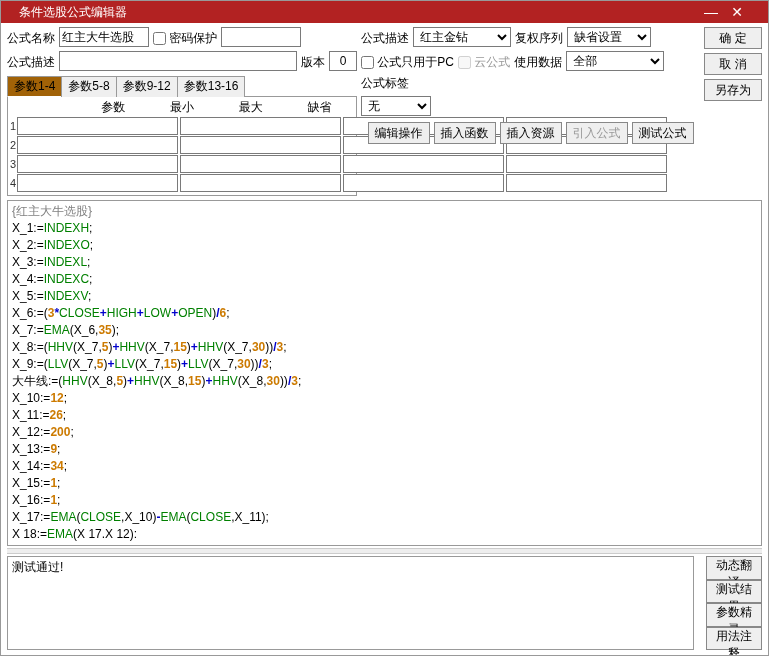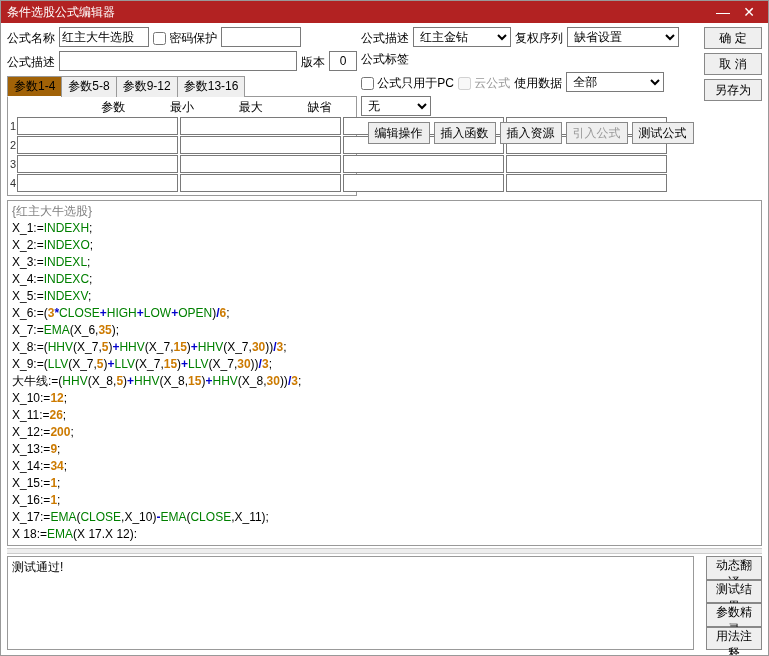--- a/index.html
+++ b/index.html
@@ -1,17 +1,17 @@
 <!DOCTYPE html>
 <html><head>
 <meta charset="utf-8">
 <style>
 *{box-sizing:border-box;margin:0;padding:0;font-family:"Microsoft YaHei","SimSun",sans-serif;font-size:12px}
 body{background:#fff;width:769px;height:656px;overflow:hidden;border:1px solid #999}
-.titlebar{background:#b22222;height:22px;display:flex;align-items:center;color:#fff;padding:0 6px}
+.titlebar{background:#b22222;height:22px;display:flex;align-items:center;color:#fff;padding:0 18px}
 .titlebar .title{flex:1}
 .titlebar .win-btn{width:26px;text-align:center;cursor:pointer;font-size:14px}
 .form-area{padding:4px 6px 2px 6px;display:flex;gap:4px}
 .left-col{width:350px}
 .mid-col{flex:1}
 .btn-col{width:58px;display:flex;flex-direction:column;gap:4px}
 .row{display:flex;align-items:flex-end;margin-bottom:4px;gap:4px}
 .lbl{white-space:nowrap}
 input[type=text],select{border:1px solid #7a7a7a;height:20px;padding:0 2px;font-size:12px;background:#fff}
 input[type=checkbox]{vertical-align:middle}
@@ -109,30 +109,30 @@
           </div>
         </div>
     </div>
   </div>
 
   <div class="mid-col">
     <div class="row">
       <span class="lbl">公式描述</span>
       <select style="width:98px"><option>红主金钻</option></select>
       <span class="lbl">复权序列</span>
-      <select style="width:112px"><option>缺省设置</option></select>
-    </div>
-    <div class="row">
-      <span class="lbl">公式标签</span>
+      <select style="width:84px"><option>缺省设置</option></select>
     </div>
     <div class="row">
       <label><input type="checkbox" style=""> <span>公式只用于PC</span></label>
       <label style="color:#999"><input type="checkbox" disabled="" style=""> <span>云公式</span></label>
       <span class="lbl">使用数据</span>
       <select style="width:98px"><option>全部</option></select>
+    </div>
+    <div class="row">
+      <span class="lbl">公式标签</span>
     </div>
     <div class="row">
       <select style="width:70px"><option>无</option></select>
     </div>
     <div class="toolbar-row">
       <button class="btn">编辑操作</button>
       <button class="btn">插入函数</button>
       <button class="btn">插入资源</button>
       <button class="btn disabled">引入公式</button>
       <button class="btn">测试公式</button>

